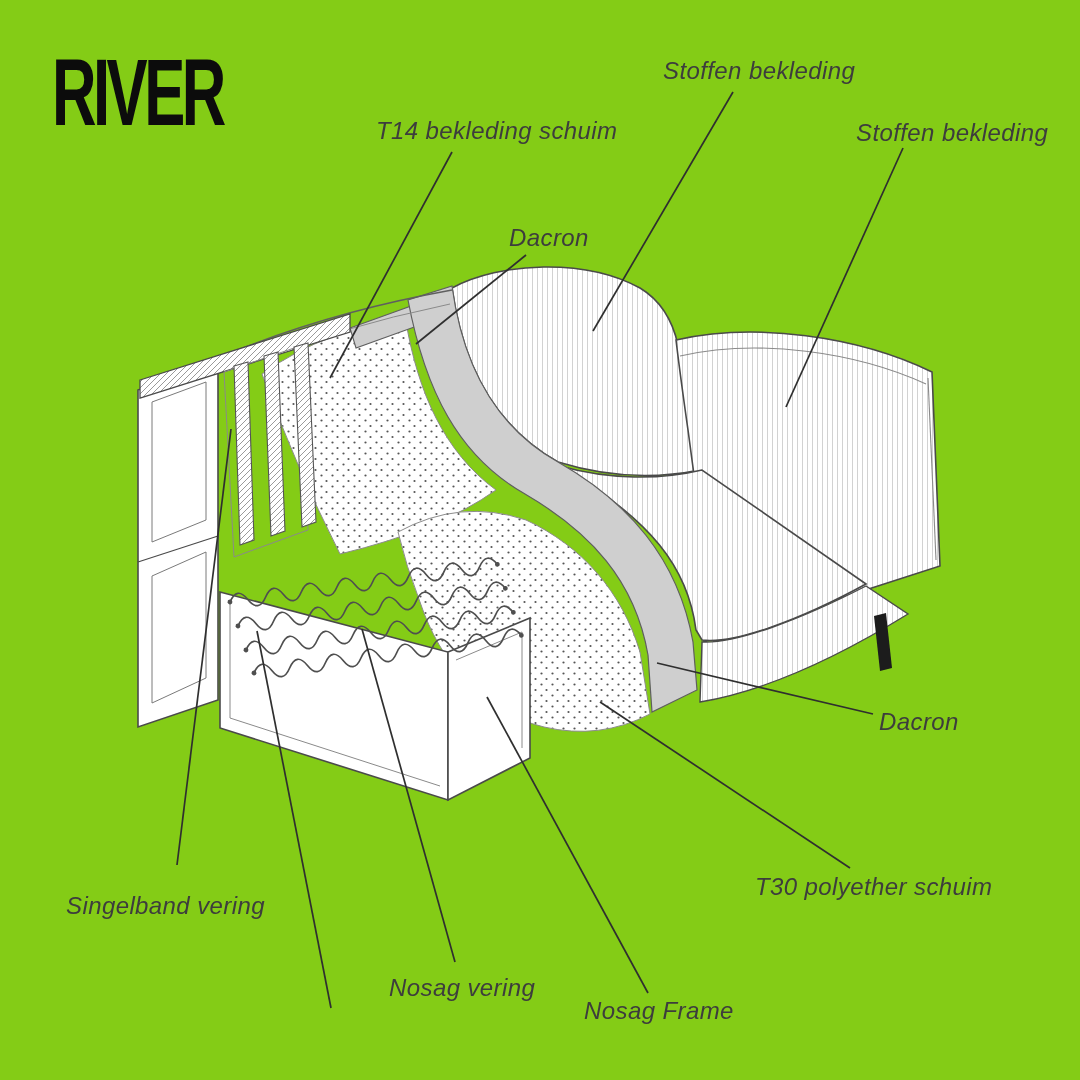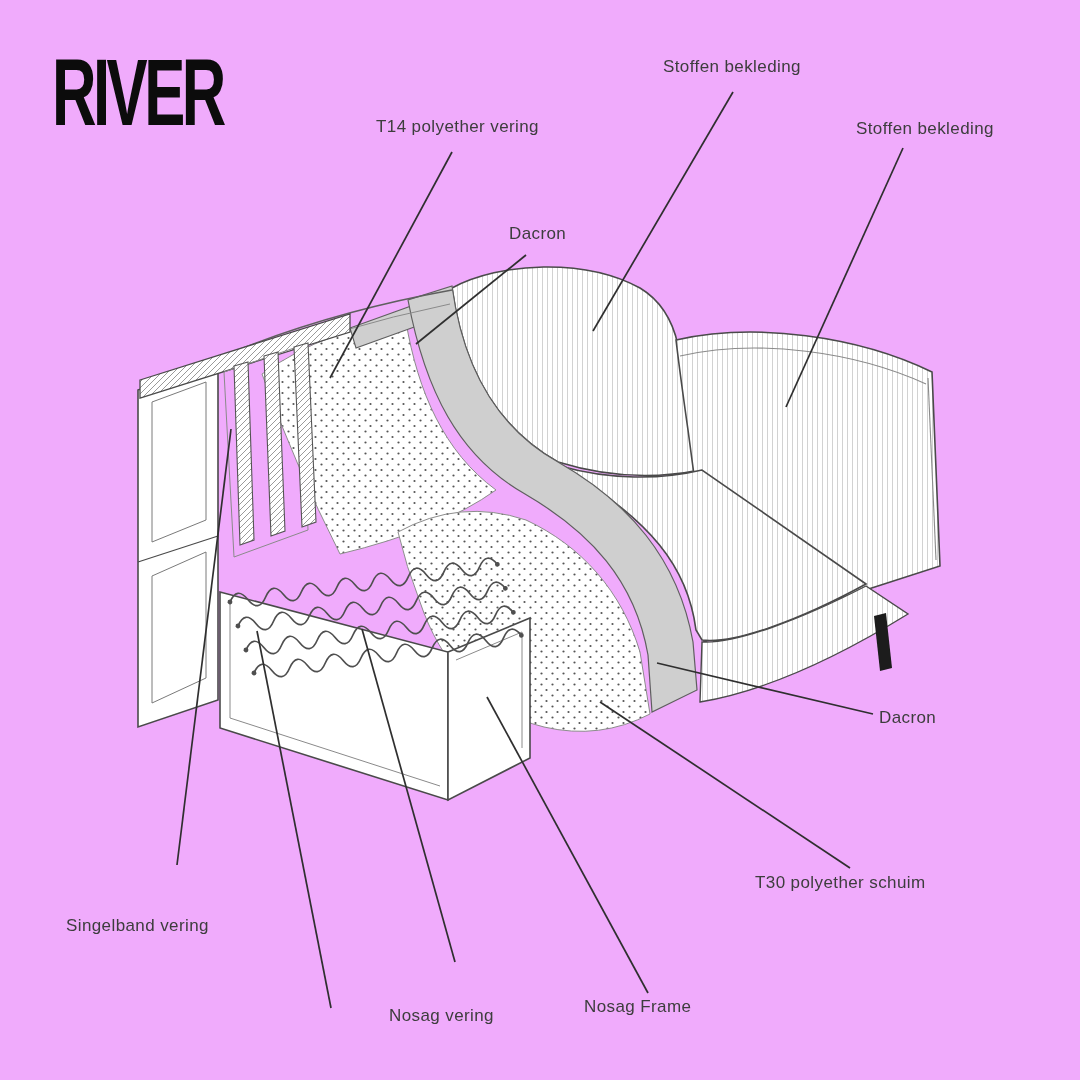--- a/index.html
+++ b/index.html
@@ -1,21 +1,21 @@
 <!DOCTYPE html>
 <html><head>
 <meta charset="utf-8">
 <style>
   html,body{margin:0;padding:0;background:#ffffff;}
-  #stage{position:relative;width:1080px;height:1080px;background:#f0abfc;overflow:hidden;
+  #stage{position:relative;width:1080px;height:1080px;background:#84cc16;overflow:hidden;
          font-family:"Liberation Sans",sans-serif;}
   #brand{position:absolute;left:52px;top:38px;font-size:88px;font-weight:900;color:#0c0c0c;
          letter-spacing:-5px;transform:scaleX(0.70) scaleY(1.08);transform-origin:left top;
          font-family:"Liberation Sans",sans-serif;}
-  .lbl{position:absolute;font-size:17px;color:#3d3d3d;white-space:nowrap;letter-spacing:.4px;}
+  .lbl{position:absolute;font-size:24px;color:#3d3d3d;white-space:nowrap;letter-spacing:.4px;font-style:italic;}
   svg{position:absolute;left:0;top:0;}
 </style>
 </head>
 <body>
 
 <div id="stage">
 
   <svg width="1080" height="1080" viewBox="0 0 1080 1080">
     <defs>
       <pattern id="dots" width="11" height="11" patternUnits="userSpaceOnUse">
@@ -137,20 +137,20 @@
       <line x1="455" y1="962" x2="362" y2="629"></line>
       <line x1="331" y1="1008" x2="257" y2="631"></line>
       <line x1="177" y1="865" x2="231" y2="429"></line>
     </g>
   </svg>
 
   <div id="brand">RIVER</div>
 
   <div class="lbl" style="left:663px;top:57px">Stoffen bekleding</div>
   <div class="lbl" style="left:856px;top:119px">Stoffen bekleding</div>
-  <div class="lbl" style="left:376px;top:117px">T14 polyether vering</div>
+  <div class="lbl" style="left:376px;top:117px">T14 bekleding schuim</div>
   <div class="lbl" style="left:509px;top:224px">Dacron</div>
   <div class="lbl" style="left:879px;top:708px">Dacron</div>
   <div class="lbl" style="left:755px;top:873px">T30 polyether schuim</div>
-  <div class="lbl" style="left:66px;top:916px">Singelband vering</div>
-  <div class="lbl" style="left:389px;top:1006px">Nosag vering</div>
+  <div class="lbl" style="left:66px;top:892px">Singelband vering</div>
+  <div class="lbl" style="left:389px;top:974px">Nosag vering</div>
   <div class="lbl" style="left:584px;top:997px">Nosag Frame</div>
 </div>
 
 </body></html>

